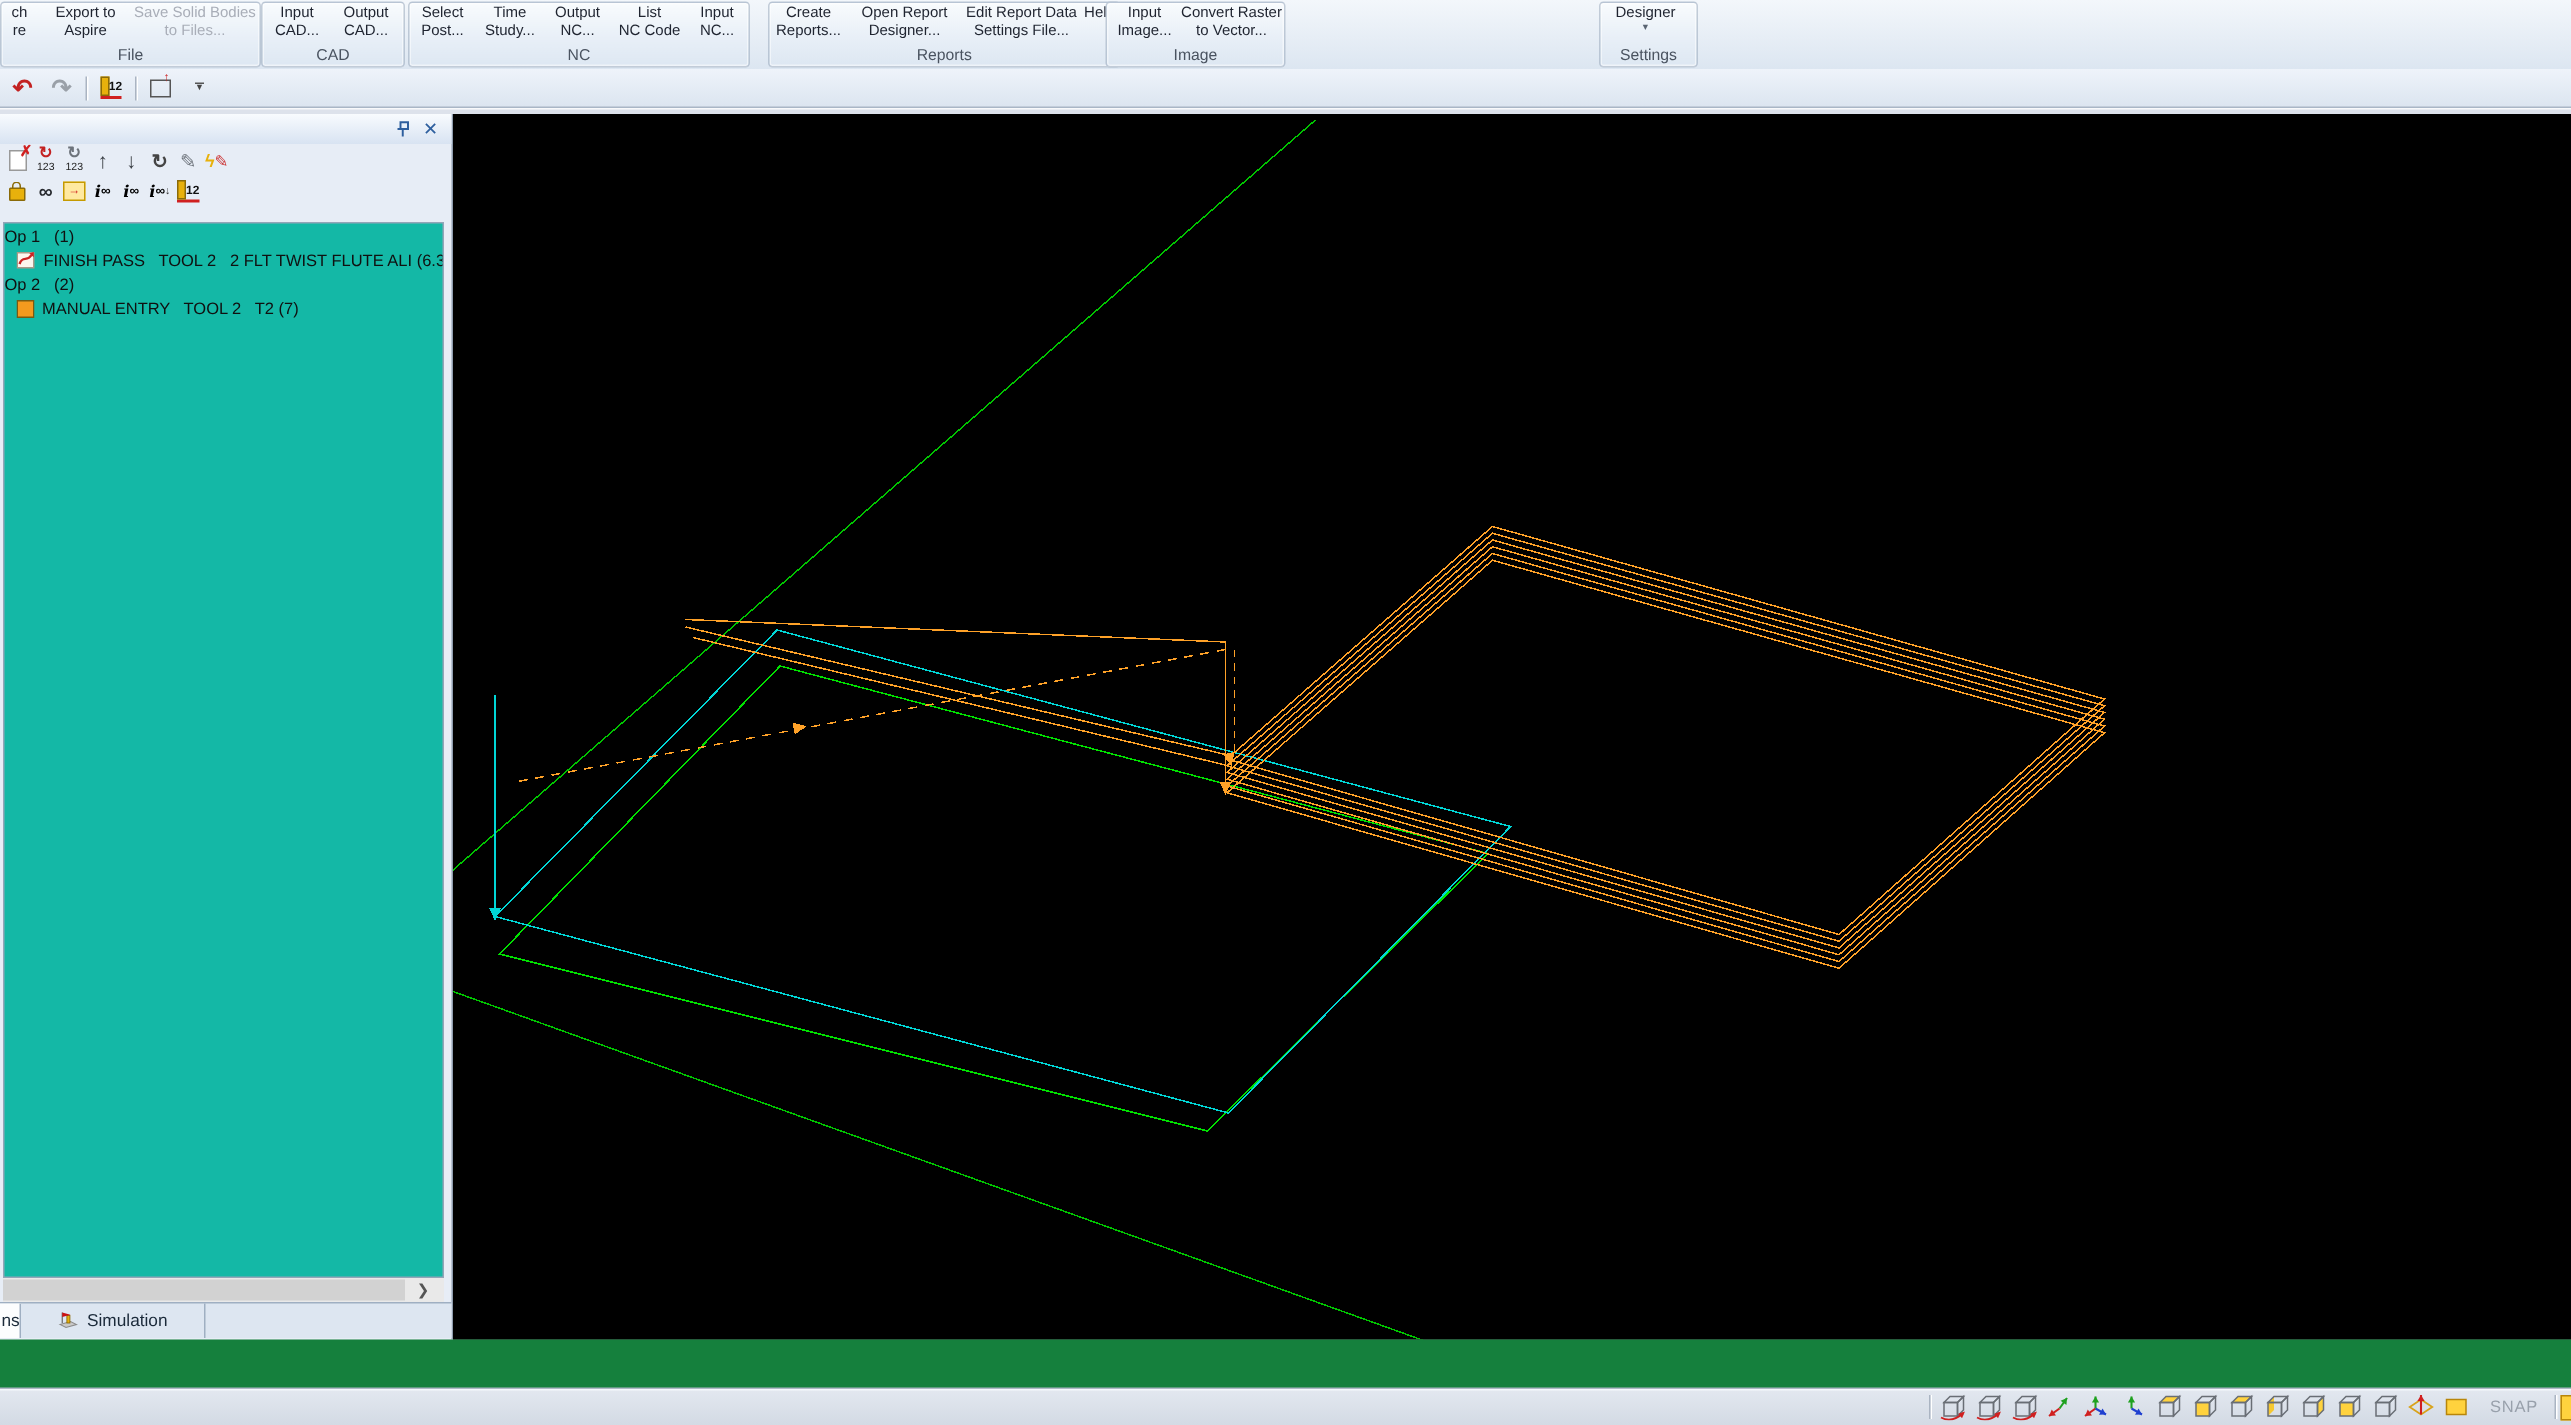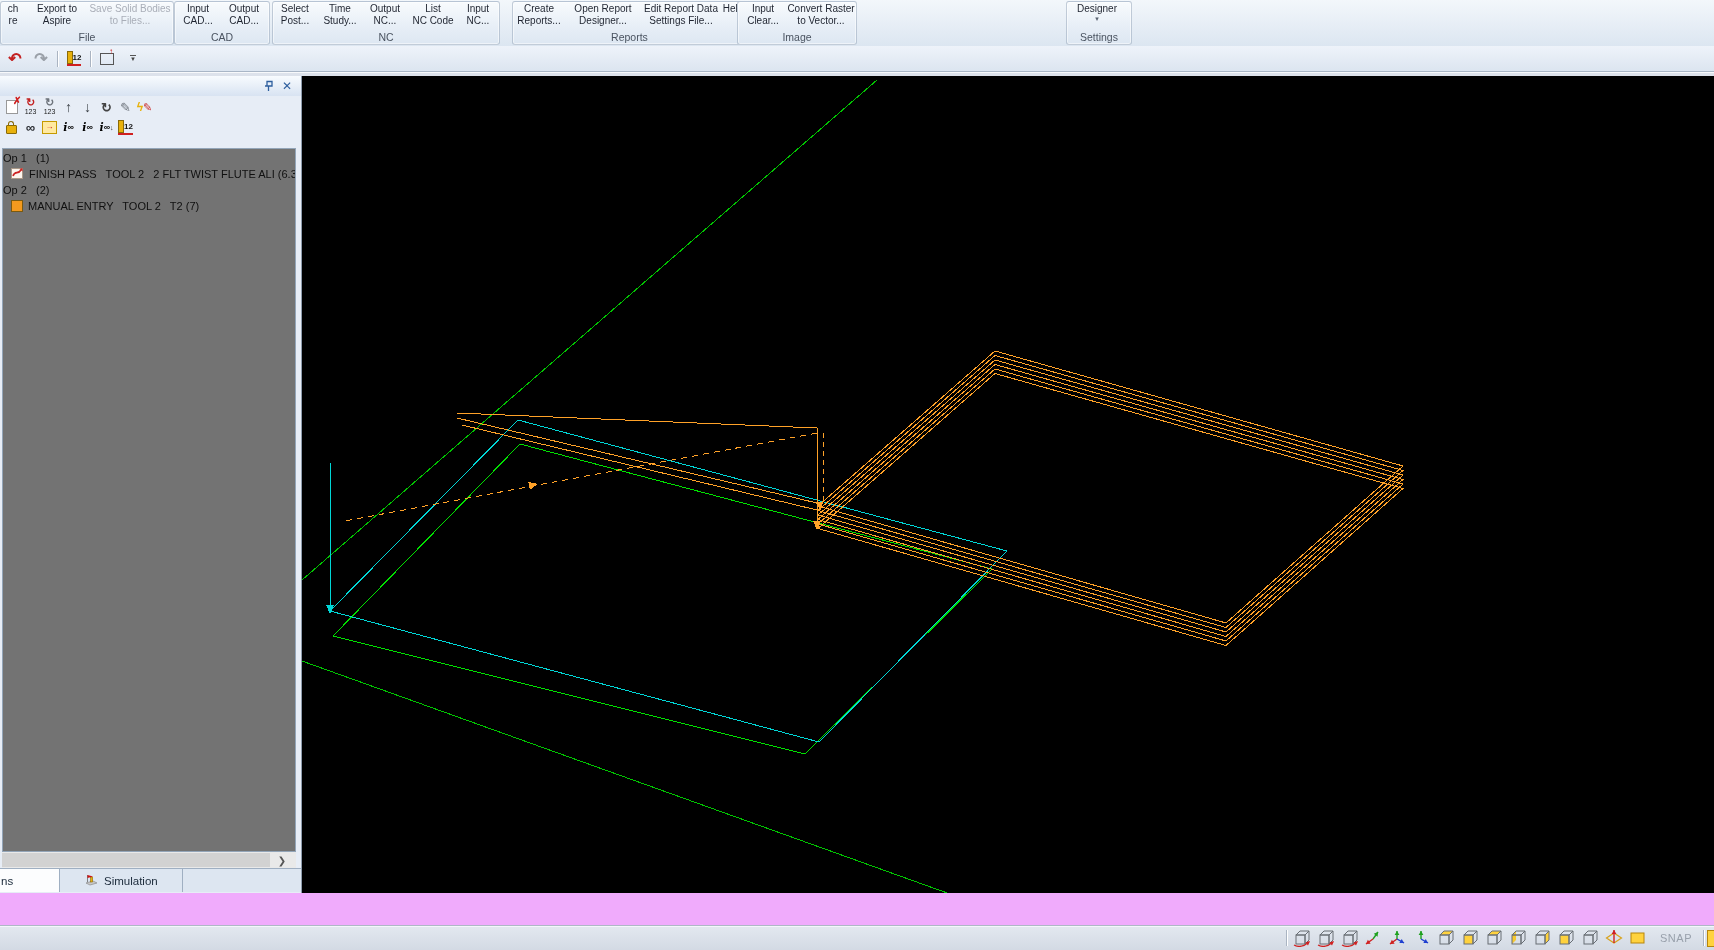--- a/index.html
+++ b/index.html
@@ -37,42 +37,42 @@
   
   .panel{position:absolute;left:0;top:76px;width:302px;height:817px;background:#e7edf6;
          border-right:1px solid #8e9cad;box-sizing:border-box;}
   .phead{position:absolute;left:0;top:0;width:100%;height:20px;
          background:linear-gradient(#f8fbfe,#d8e3f2);display:flex;align-items:center;
          justify-content:flex-end;padding-right:6px;box-sizing:border-box;}
   .phead .icon{width:16px;height:16px;font-size:12px;color:#2e5f9e;margin-left:3px;}
   .ptools{position:absolute;left:2px;top:21px;width:296px;}
   .ptrow{display:flex;height:20px;align-items:center;}
   .ptrow .icon{width:19px;height:19px;font-size:13px;}
-  .tree{position:absolute;left:2px;top:72px;width:294px;height:704px;background:#737373;
+  .tree{position:absolute;left:2px;top:72px;width:294px;height:704px;background:#14b8a6;
         border:1px solid #93a5b8;box-sizing:border-box;overflow:hidden;font-size:11px;color:#101010;}
   .trow{display:flex;align-items:center;height:15px;white-space:pre;margin-top:1px;}
   .trow.op{padding-left:0px;}
   .trow.item{padding-left:8px;}
   .trow .ticon{margin-right:5px;display:inline-flex;}
   .hscroll{position:absolute;left:2px;top:776px;width:294px;height:16px;background:#e9e9e9;}
   .hthumb{position:absolute;left:0;top:1px;width:268px;height:14px;background:#d2d2d2;}
   .harrow{position:absolute;right:2px;top:0;width:24px;height:16px;display:flex;align-items:center;
           justify-content:center;font-size:10px;color:#555;}
   .ptabs{position:absolute;left:0;top:792px;width:100%;height:23px;display:flex;align-items:stretch;
          background:#dde6f1;border-top:1px solid #9fafc2;}
   .ptab{display:flex;align-items:center;font-size:11.5px;color:#1b2a3a;padding:0 24px;border-right:1px solid #9fafc2;}
-  .ptab.first{background:#fcfdfe;width:60px;box-sizing:border-box;padding:0 4px 0 1px;}
+  .ptab.first{background:#fcfdfe;width:14px;box-sizing:border-box;padding:0 4px 0 1px;}
   .ptab .ticon{margin-right:5px;display:inline-flex;}
 
   
   .viewport{position:absolute;left:302px;top:76px;width:1412px;height:817px;background:#000;}
   .viewport svg{display:block;}
 
   
-  .bottom{position:absolute;left:0;top:893px;width:1714px;height:57px;background:#f0abfc;}
+  .bottom{position:absolute;left:0;top:893px;width:1714px;height:57px;background:#15803d;}
   .sbar{position:absolute;left:0;top:32px;width:1714px;height:25px;
         background:linear-gradient(#e3e8f0,#d3dae4);border-top:1px solid #aeb8c6;
         box-shadow:inset 0 1px 0 #f4f7fb;display:flex;align-items:center;justify-content:flex-end;
         padding-right:0;box-sizing:border-box;}
   .sbar .icon{width:21px;height:19px;margin:0 1.5px;}
   .snap{font-size:11px;color:#98a0ab;letter-spacing:.5px;margin:0 8px 0 10px;}
   .sclip{width:7px;height:15px;background:#ffd23e;border:1px solid #b8860b;margin-right:-2px;}
 </style>
 </head>
 <body>
@@ -158,21 +158,21 @@
           <span></span>
         </div>
       </div>
       <div class="rlabel">Reports</div>
     </div>
 
     <div class="rgroup" style="left:737px;width:118px">
       <div class="rbtns">
         <div class="rbtn" style="width:50px">
           <span>Input</span>
-          <span>Clear...</span>
+          <span>Image...</span>
         </div>
         <div class="rbtn" style="width:66px">
           <span>Convert Raster</span>
           <span>to Vector...</span>
         </div>
       </div>
       <div class="rlabel">Image</div>
     </div>
 
 

